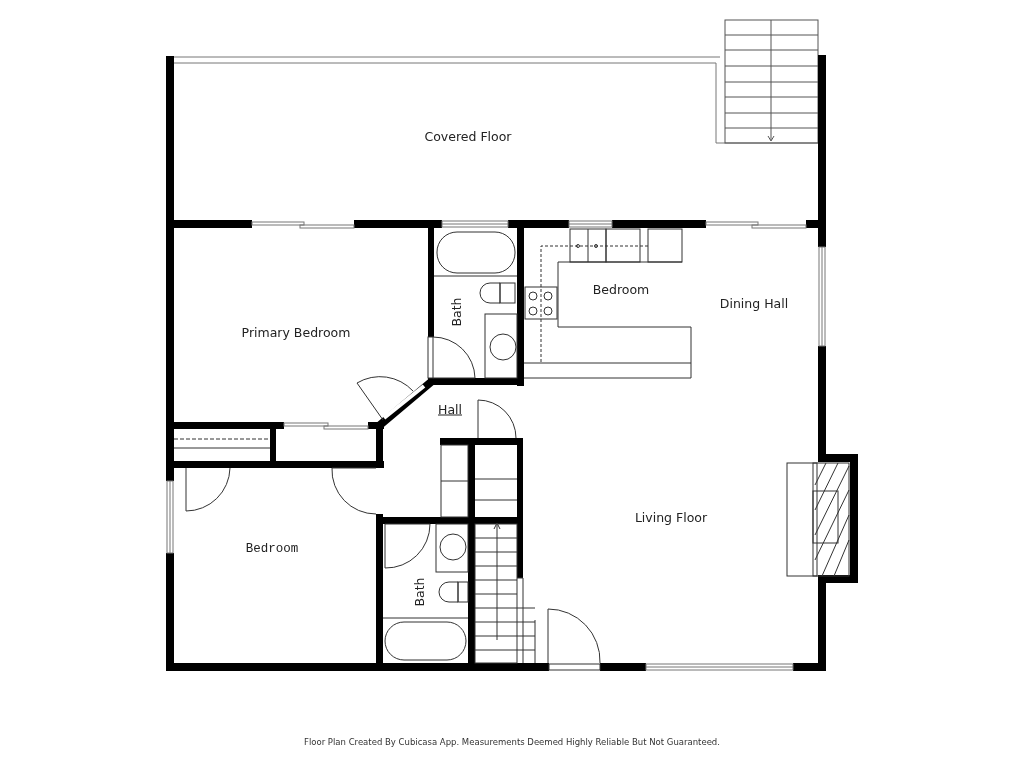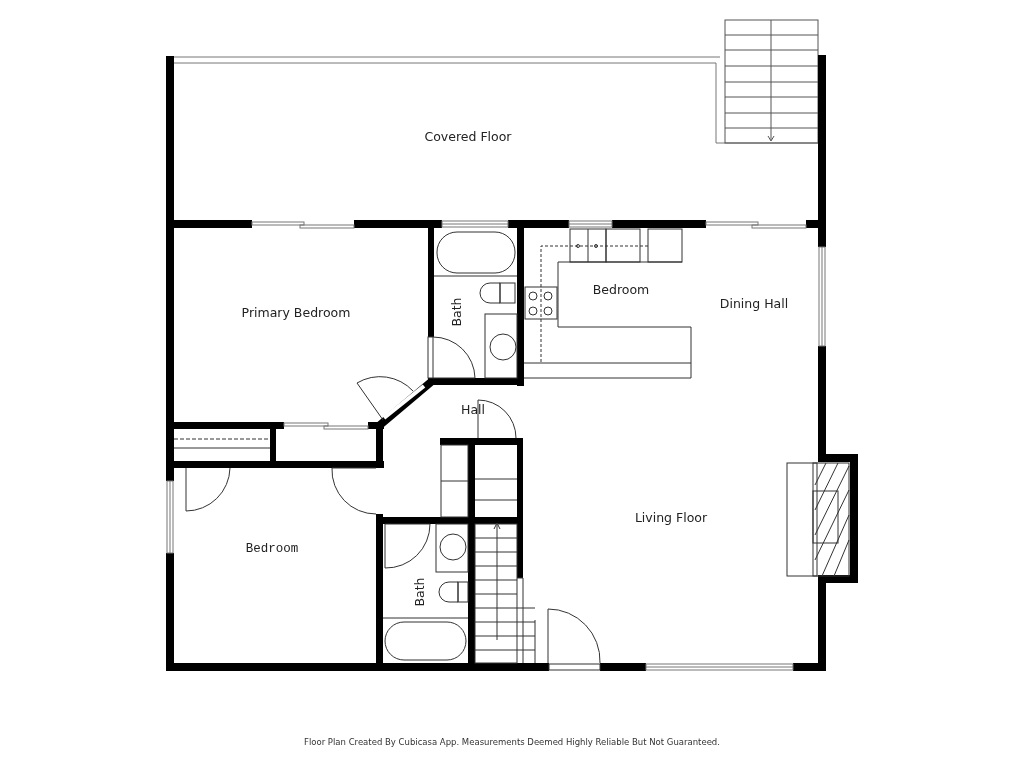--- a/index.html
+++ b/index.html
@@ -188,22 +188,22 @@
     <line x1="475" y1="650" x2="535" y2="650"></line>
     <line x1="517" y1="578" x2="523" y2="578"></line>
     <line x1="523" y1="578" x2="523" y2="663"></line>
     <line x1="535" y1="620" x2="535" y2="663"></line>
     <polyline points="497,640 497,525"></polyline>
     <polyline points="494,529 497,523 500,529"></polyline>
   </g>
 </svg>
 
 <div class="lbl" style="left:468px;top:136px;">Covered Floor</div>
-<div class="lbl" style="left:296px;top:312px;">Primary Bedroom</div>
+<div class="lbl" style="left:296px;top:332px;">Primary Bedroom</div>
 <div class="lbl vert" style="left:456px;top:312px;">Bath</div>
 <div class="lbl" style="left:621px;top:289px;">Bedroom</div>
 <div class="lbl" style="left:754px;top:303px;">Dining Hall</div>
-<div class="lbl" style="left:473px;top:409px;">Hall</div>
+<div class="lbl" style="left:450px;top:409px;text-decoration:underline;">Hall</div>
 <div class="lbl" style="left:272px;top:549px;font-family:Liberation Mono, monospace;">Bedroom</div>
 <div class="lbl vert" style="left:419px;top:592px;">Bath</div>
 <div class="lbl" style="left:671px;top:517px;">Living Floor</div>
 
 <div class="footer">Floor Plan Created By Cubicasa App. Measurements Deemed Highly Reliable But Not Guaranteed.</div>
 
 </body></html>

